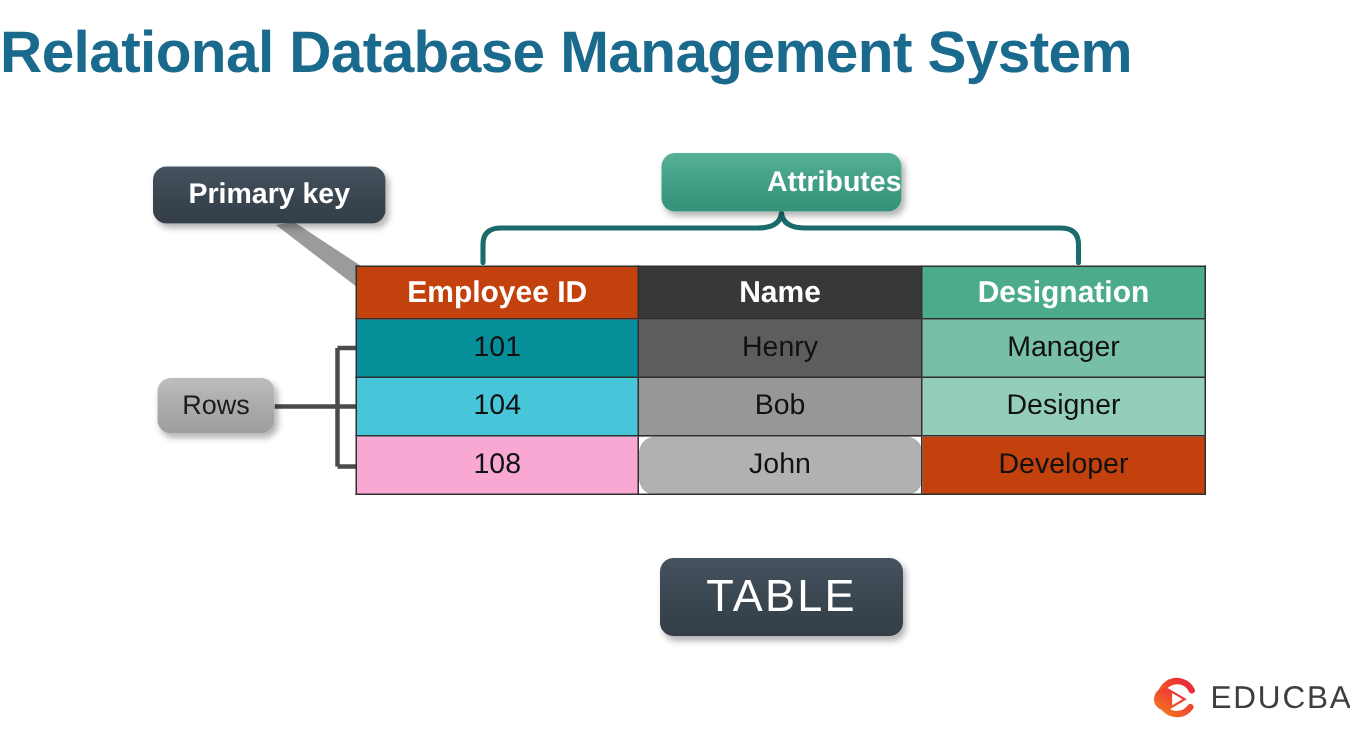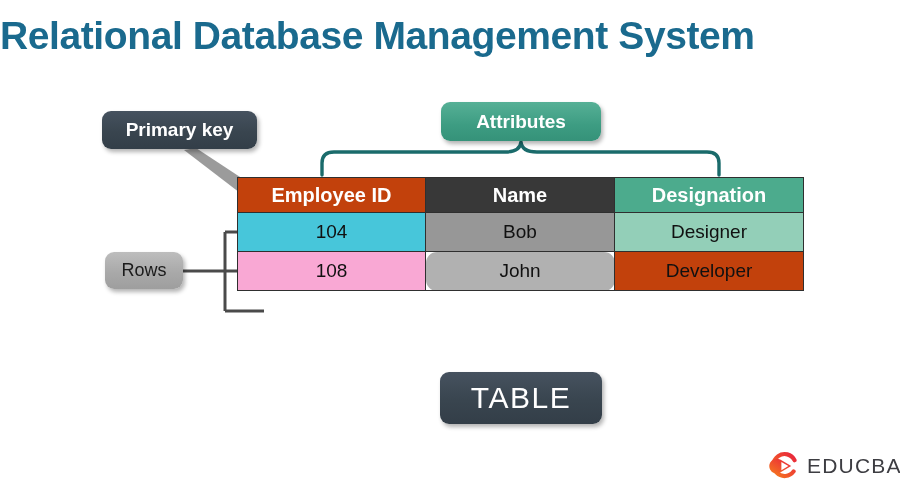--- a/index.html
+++ b/index.html
@@ -58,20 +58,21 @@
     font-size: 19px;
   }
 
   #pill-attributes {
     left: 441px;
     top: 102px;
     width: 160px;
     height: 39px;
     background: linear-gradient(180deg, #56b096 0%, #3d9c82 60%, #359279 100%);
     font-size: 19px;
+    justify-content: flex-end;
   }
 
   #pill-rows {
     left: 105px;
     top: 252px;
     width: 78px;
     height: 37px;
     background: linear-gradient(180deg, #bdbdbd 0%, #a9a9a9 55%, #9e9e9e 100%);
     color: #1b1b1b;
     font-size: 18px;
@@ -222,20 +223,25 @@
 
   <table id="data-table">
     <thead>
       <tr>
         <th class="col-a hdr-a">Employee ID</th>
         <th class="col-b hdr-b">Name</th>
         <th class="col-c hdr-c">Designation</th>
       </tr>
     </thead>
     <tbody>
+      <tr>
+        <td class="col-a a1">101</td>
+        <td class="col-b b1">Henry</td>
+        <td class="col-c c1">Manager</td>
+      </tr>
       <tr>
         <td class="col-a a2">104</td>
         <td class="col-b b2">Bob</td>
         <td class="col-c c2">Designer</td>
       </tr>
       <tr>
         <td class="col-a a3">108</td>
         <td class="col-b b3">John</td>
         <td class="col-c c3">Developer</td>
       </tr>

